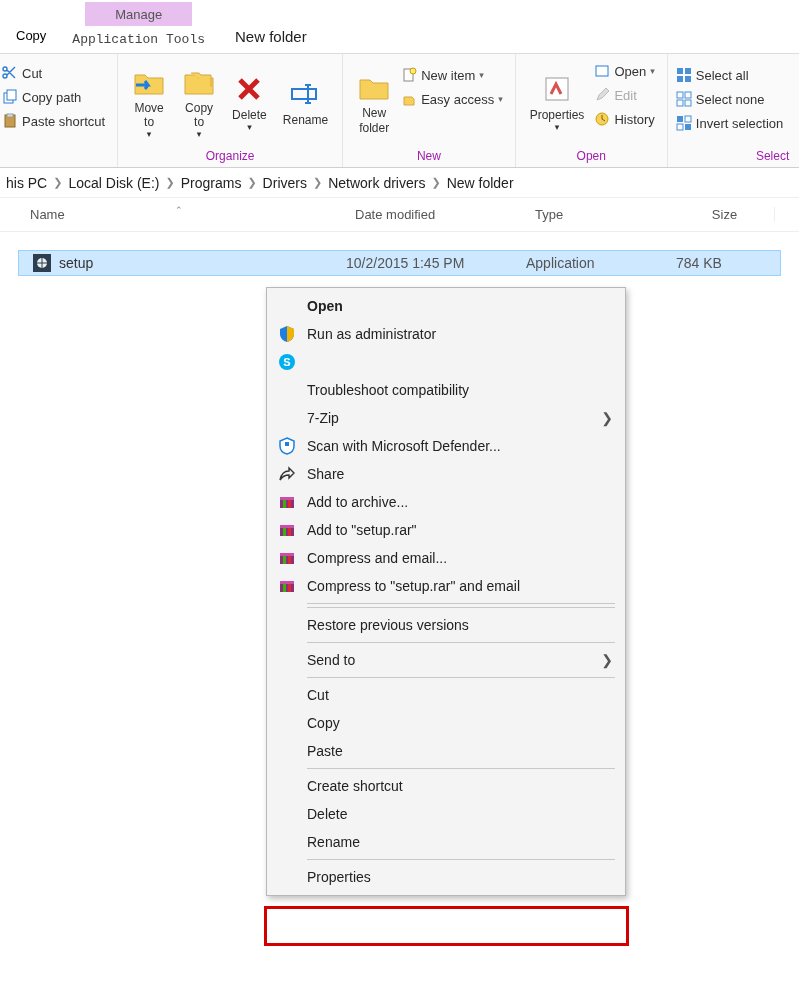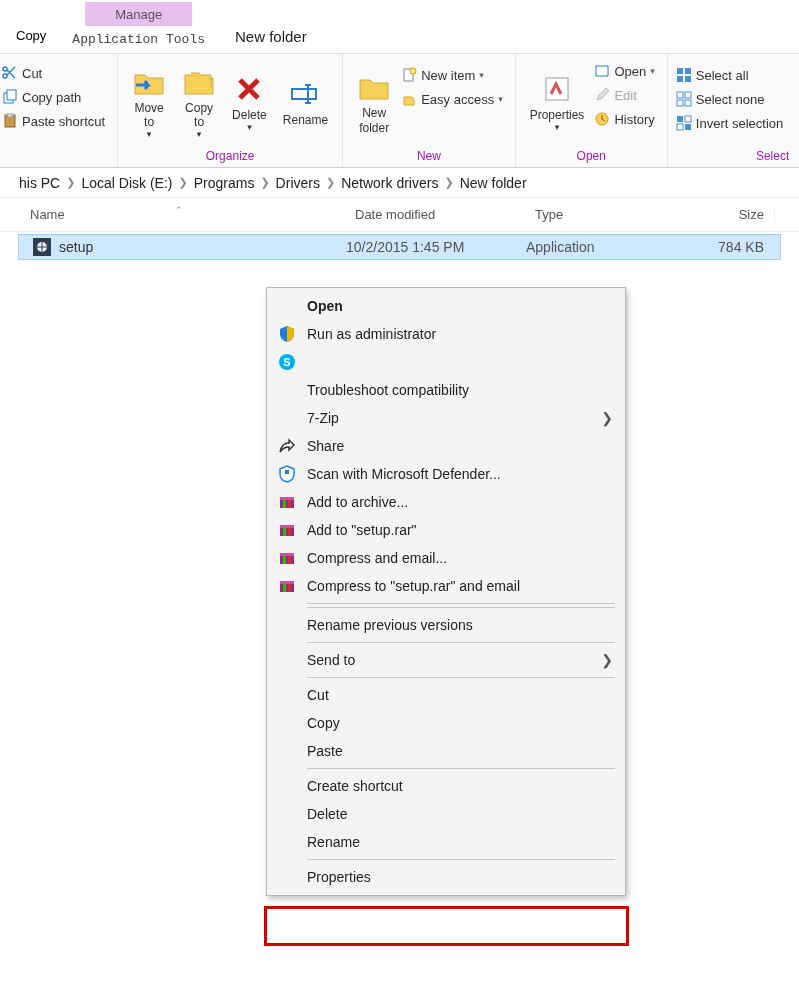--- a/index.html
+++ b/index.html
@@ -19,38 +19,38 @@
   .ribbon-group { border-right: 1px solid #e6e6e6; display: flex; flex-direction: column; justify-content: space-between; padding: 4px 6px 2px; }
   .ribbon-group-label { text-align: center; color: #a21caf; font-size: 12px; padding: 2px 0; }
   .ribbon-row { display: flex; align-items: center; gap: 4px; height: 22px; font-size: 13px; color: #333; }
   .ribbon-row .icon { width: 16px; height: 16px; display: inline-flex; align-items: center; justify-content: center; }
   .ribbon-big { display: flex; flex-direction: column; align-items: center; justify-content: center; padding: 2px 8px; font-size: 12px; color: #333; text-align: center; line-height: 1.2; }
   .ribbon-big .big-icon { width: 34px; height: 34px; display: flex; align-items: center; justify-content: center; margin-bottom: 2px; }
   .ribbon-top { display: flex; flex: 1; }
   .clip-col { display: flex; flex-direction: column; gap: 2px; padding: 4px 6px 0 2px; }
 
   
-  .breadcrumb { display: flex; align-items: center; height: 30px; padding: 4px 19px; gap: 6px; color: #222; font-size: 14px; border-bottom: 1px solid #eee; }
+  .breadcrumb { display: flex; align-items: center; height: 30px; padding: 4px 6px; gap: 6px; color: #222; font-size: 14px; border-bottom: 1px solid #eee; }
   .crumb-sep { color: #888; font-size: 11px; }
 
   
   .col-headers { display: flex; height: 34px; align-items: center; color: #555; font-size: 13px; border-bottom: 1px solid #eee; }
   .col-headers .col { padding: 0 10px; }
   .col.name { flex: 0 0 345px; padding-left: 30px; position: relative; }
   .col.date { flex: 0 0 180px; }
   .col.type { flex: 0 0 150px; }
-  .col.size { flex: 0 0 100px; text-align: right; border-right: 1px solid #eee; }
+  .col.size { flex: 0 0 100px; text-align: center; border-right: 1px solid #eee; }
   .sort-caret { position: absolute; left: 175px; top: -2px; font-size: 9px; color: #888; }
 
   
-  .file-row { display: flex; height: 26px; align-items: center; background: #cde8ff; border: 1px solid #99d1ff; margin: 2px 18px 0 18px; font-size: 14px; color: #333; }
+  .file-row { display: flex; height: 26px; align-items: center; background: #cde8ff; border: 1px solid #99d1ff; margin: 18px 18px 0 18px; font-size: 14px; color: #333; }
   .file-row .fname { flex: 0 0 327px; display: flex; align-items: center; gap: 8px; padding-left: 14px; }
   .file-row .fdate { flex: 0 0 180px; color: #555; }
   .file-row .ftype { flex: 0 0 150px; color: #555; }
-  .file-row .fsize { flex: 0 0 96px; text-align: right; color: #555; padding-right: 8px; }
+  .file-row .fsize { flex: 0 0 96px; color: #555; padding-right: 8px; }
 
   
   .context-menu { position: absolute; left: 266px; top: 287px; width: 360px; background: #f4f4f4; border: 1px solid #b8b8b8; box-shadow: 2px 3px 6px rgba(0,0,0,0.25); font-size: 14px; color: #222; padding: 4px 2px; }
   .cm-item { display: flex; align-items: center; height: 28px; padding: 0 10px 0 8px; gap: 10px; position: relative; }
   .cm-item .cm-icon { width: 20px; height: 20px; display: flex; align-items: center; justify-content: center; flex-shrink: 0; }
   .cm-item .cm-label { flex: 1; }
   .cm-item.bold .cm-label { font-weight: 700; }
   .cm-sep { height: 1px; background: #c8c8c8; margin: 3px 8px 3px 38px; }
   .cm-arrow { color: #555; font-size: 14px; }
   .highlight-box { position: absolute; left: 264px; top: 906px; width: 365px; height: 40px; border: 3px solid #d40000; pointer-events: none; }
@@ -340,33 +340,33 @@
     <span class="cm-label">Troubleshoot compatibility</span>
   </div>
   <div class="cm-item">
     <span class="cm-icon"></span>
     <span class="cm-label">7-Zip</span>
     <span class="cm-arrow">❯</span>
   </div>
   <div class="cm-item">
     <span class="cm-icon">
       <svg width="18" height="18" viewBox="0 0 18 18">
-          <path d="M11 3l5 5-5 5v-3c-4 0-7 2-9 5 1-5 4-9 9-9V3z" fill="none" stroke="#333" stroke-width="1.4"></path>
-        </svg>
-    </span>
-    <span class="cm-label">Share</span>
-  </div>
-  <div class="cm-item">
-    <span class="cm-icon">
-      <svg width="18" height="18" viewBox="0 0 18 18">
           <path d="M9 1l7 3v5c0 4-3 7-7 8-4-1-7-4-7-8V4z" fill="#fff" stroke="#1e7fe0" stroke-width="1.5"></path>
           <rect x="7" y="5" width="4" height="4" fill="#1e7fe0"></rect>
         </svg>
     </span>
     <span class="cm-label">Scan with Microsoft Defender...</span>
+  </div>
+  <div class="cm-item">
+    <span class="cm-icon">
+      <svg width="18" height="18" viewBox="0 0 18 18">
+          <path d="M11 3l5 5-5 5v-3c-4 0-7 2-9 5 1-5 4-9 9-9V3z" fill="none" stroke="#333" stroke-width="1.4"></path>
+        </svg>
+    </span>
+    <span class="cm-label">Share</span>
   </div>
   <div class="cm-item">
     <span class="cm-icon">
       <svg width="18" height="18" viewBox="0 0 18 18">
           <rect x="2" y="4" width="14" height="11" fill="#8b2e7e"></rect>
           <rect x="2" y="4" width="14" height="3" fill="#c94fa8"></rect>
           <rect x="5" y="7" width="3" height="8" fill="#3bb200"></rect>
           <rect x="10" y="7" width="3" height="8" fill="#d92b2b"></rect>
         </svg>
     </span>
@@ -402,21 +402,21 @@
           <rect x="5" y="7" width="3" height="8" fill="#3bb200"></rect>
           <rect x="10" y="7" width="3" height="8" fill="#d92b2b"></rect>
         </svg>
     </span>
     <span class="cm-label">Compress to "setup.rar" and email</span>
   </div>
   <div class="cm-sep"></div>
   <div class="cm-sep"></div>
   <div class="cm-item">
     <span class="cm-icon"></span>
-    <span class="cm-label">Rename previous versions</span>
+    <span class="cm-label">Restore previous versions</span>
   </div>
   <div class="cm-sep"></div>
   <div class="cm-item">
     <span class="cm-icon"></span>
     <span class="cm-label">Send to</span>
     <span class="cm-arrow">❯</span>
   </div>
   <div class="cm-sep"></div>
   <div class="cm-item">
     <span class="cm-icon"></span>

